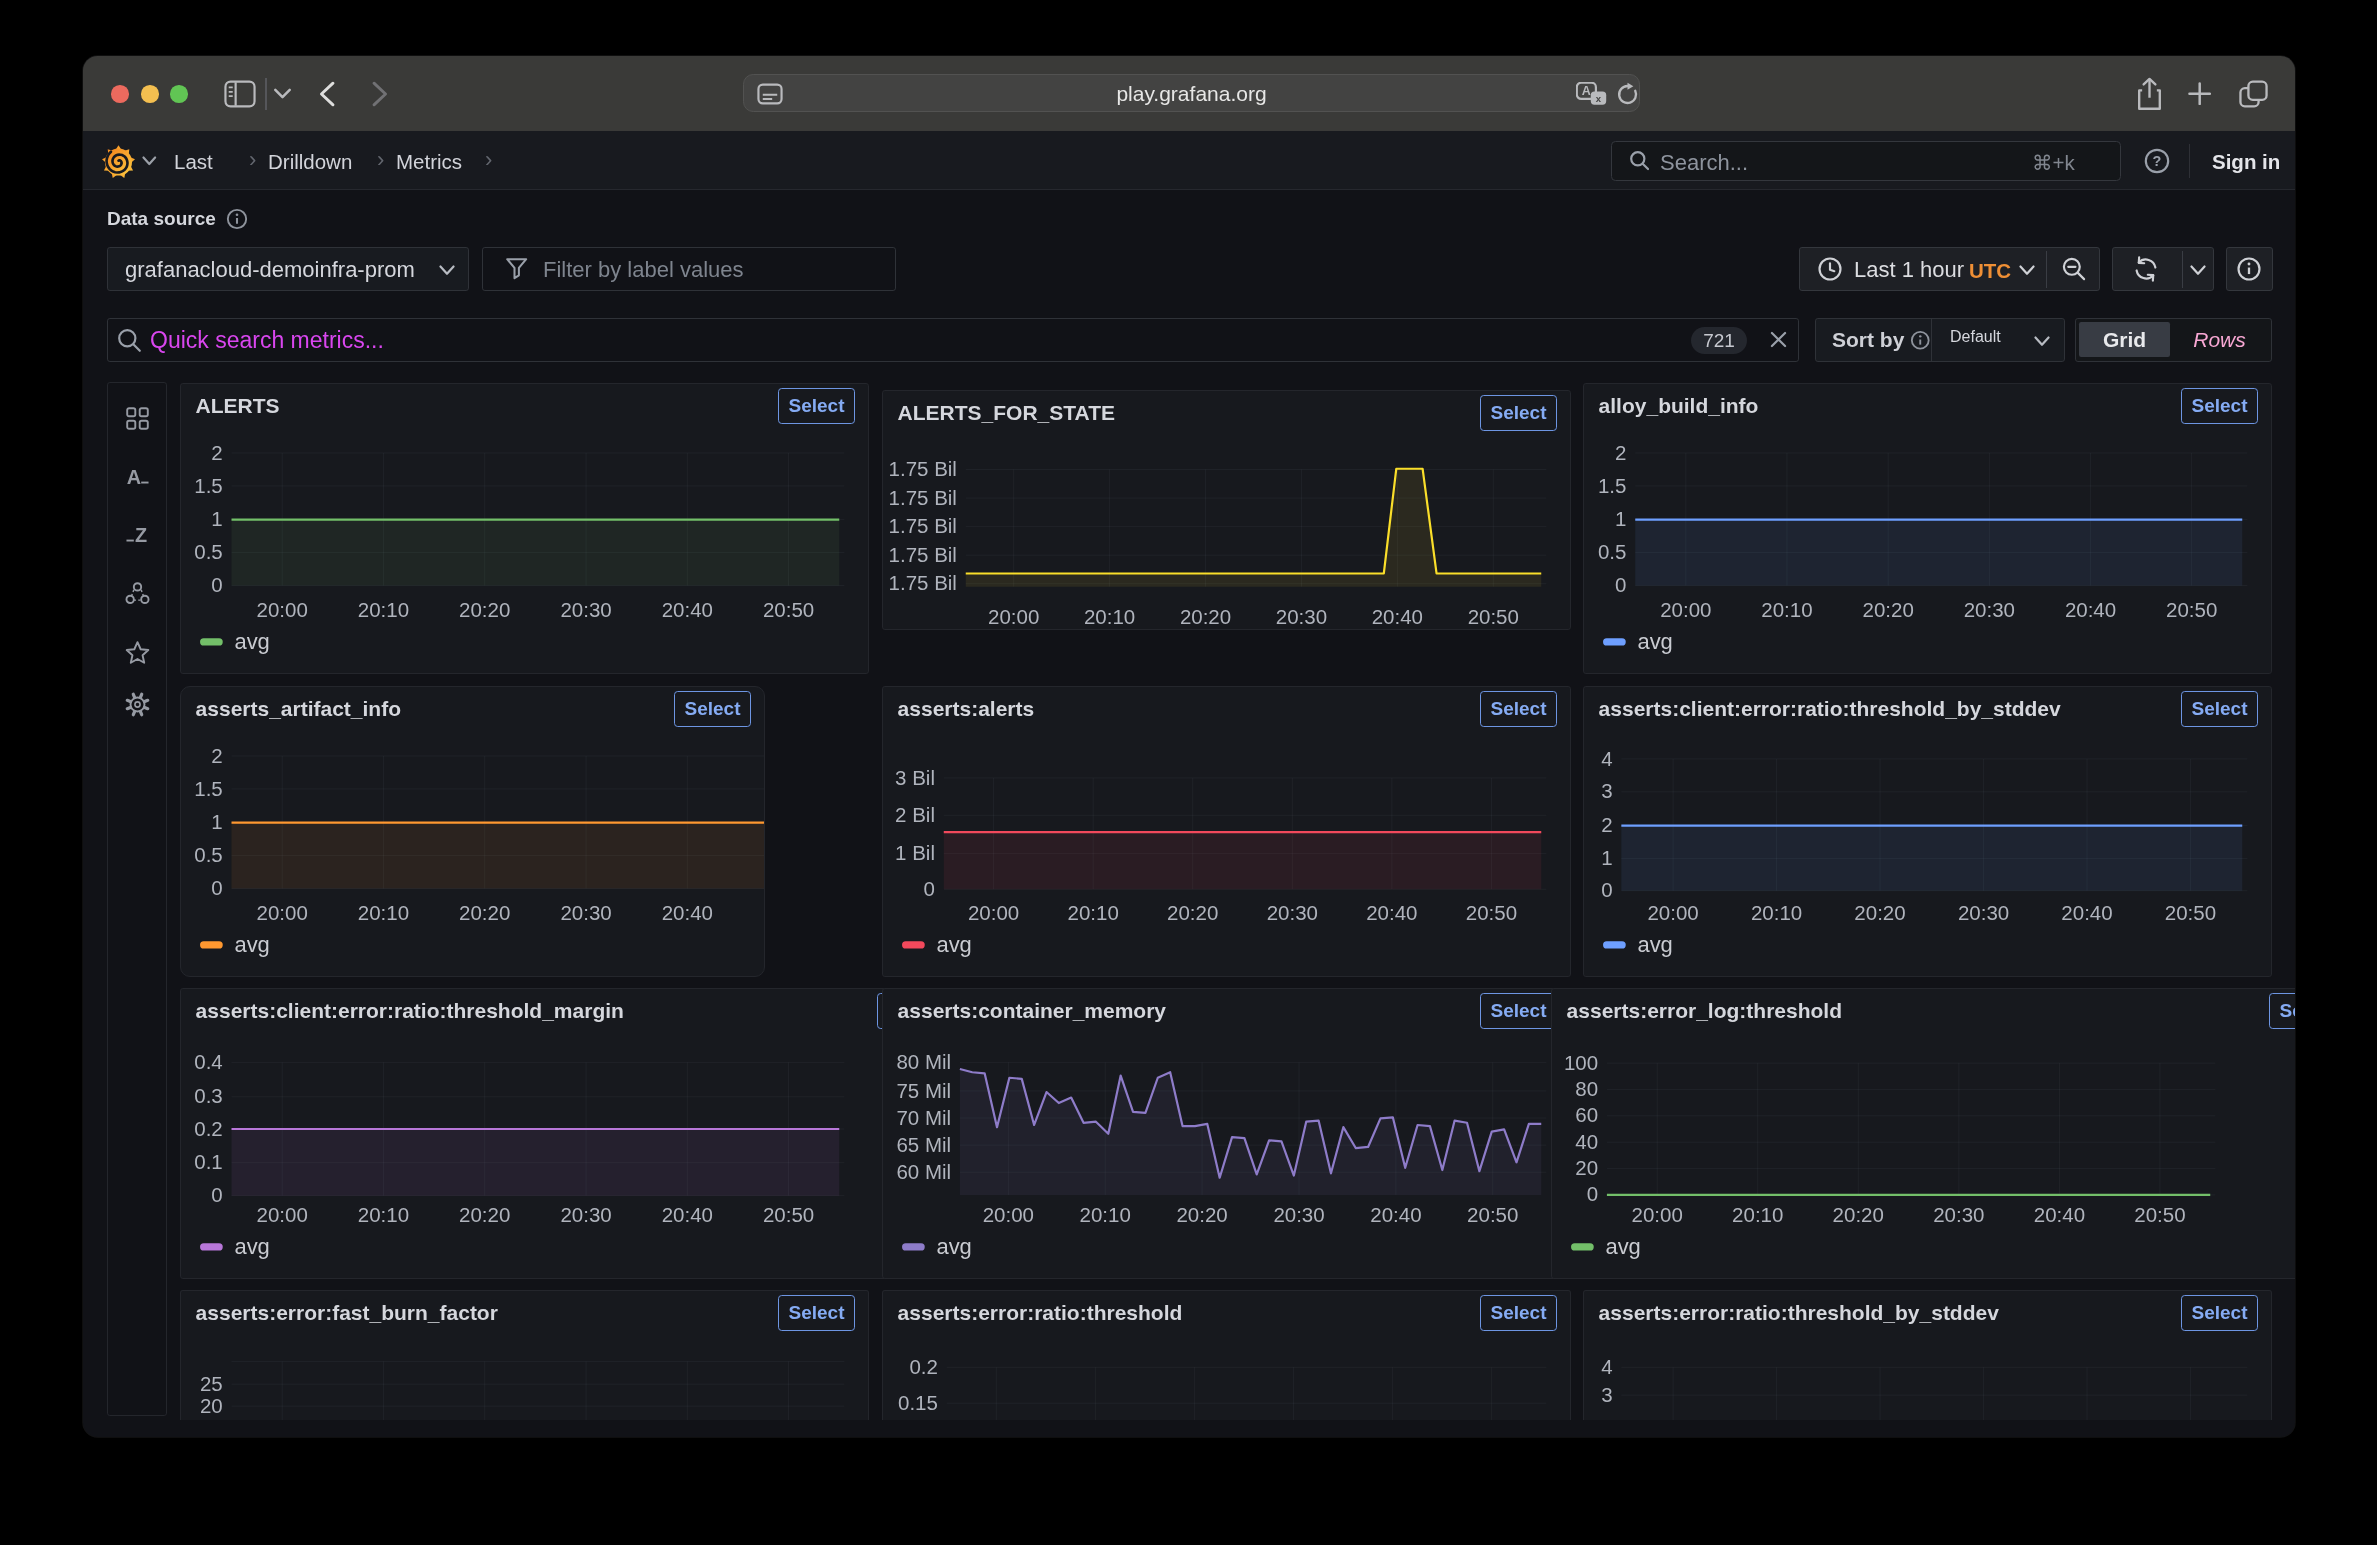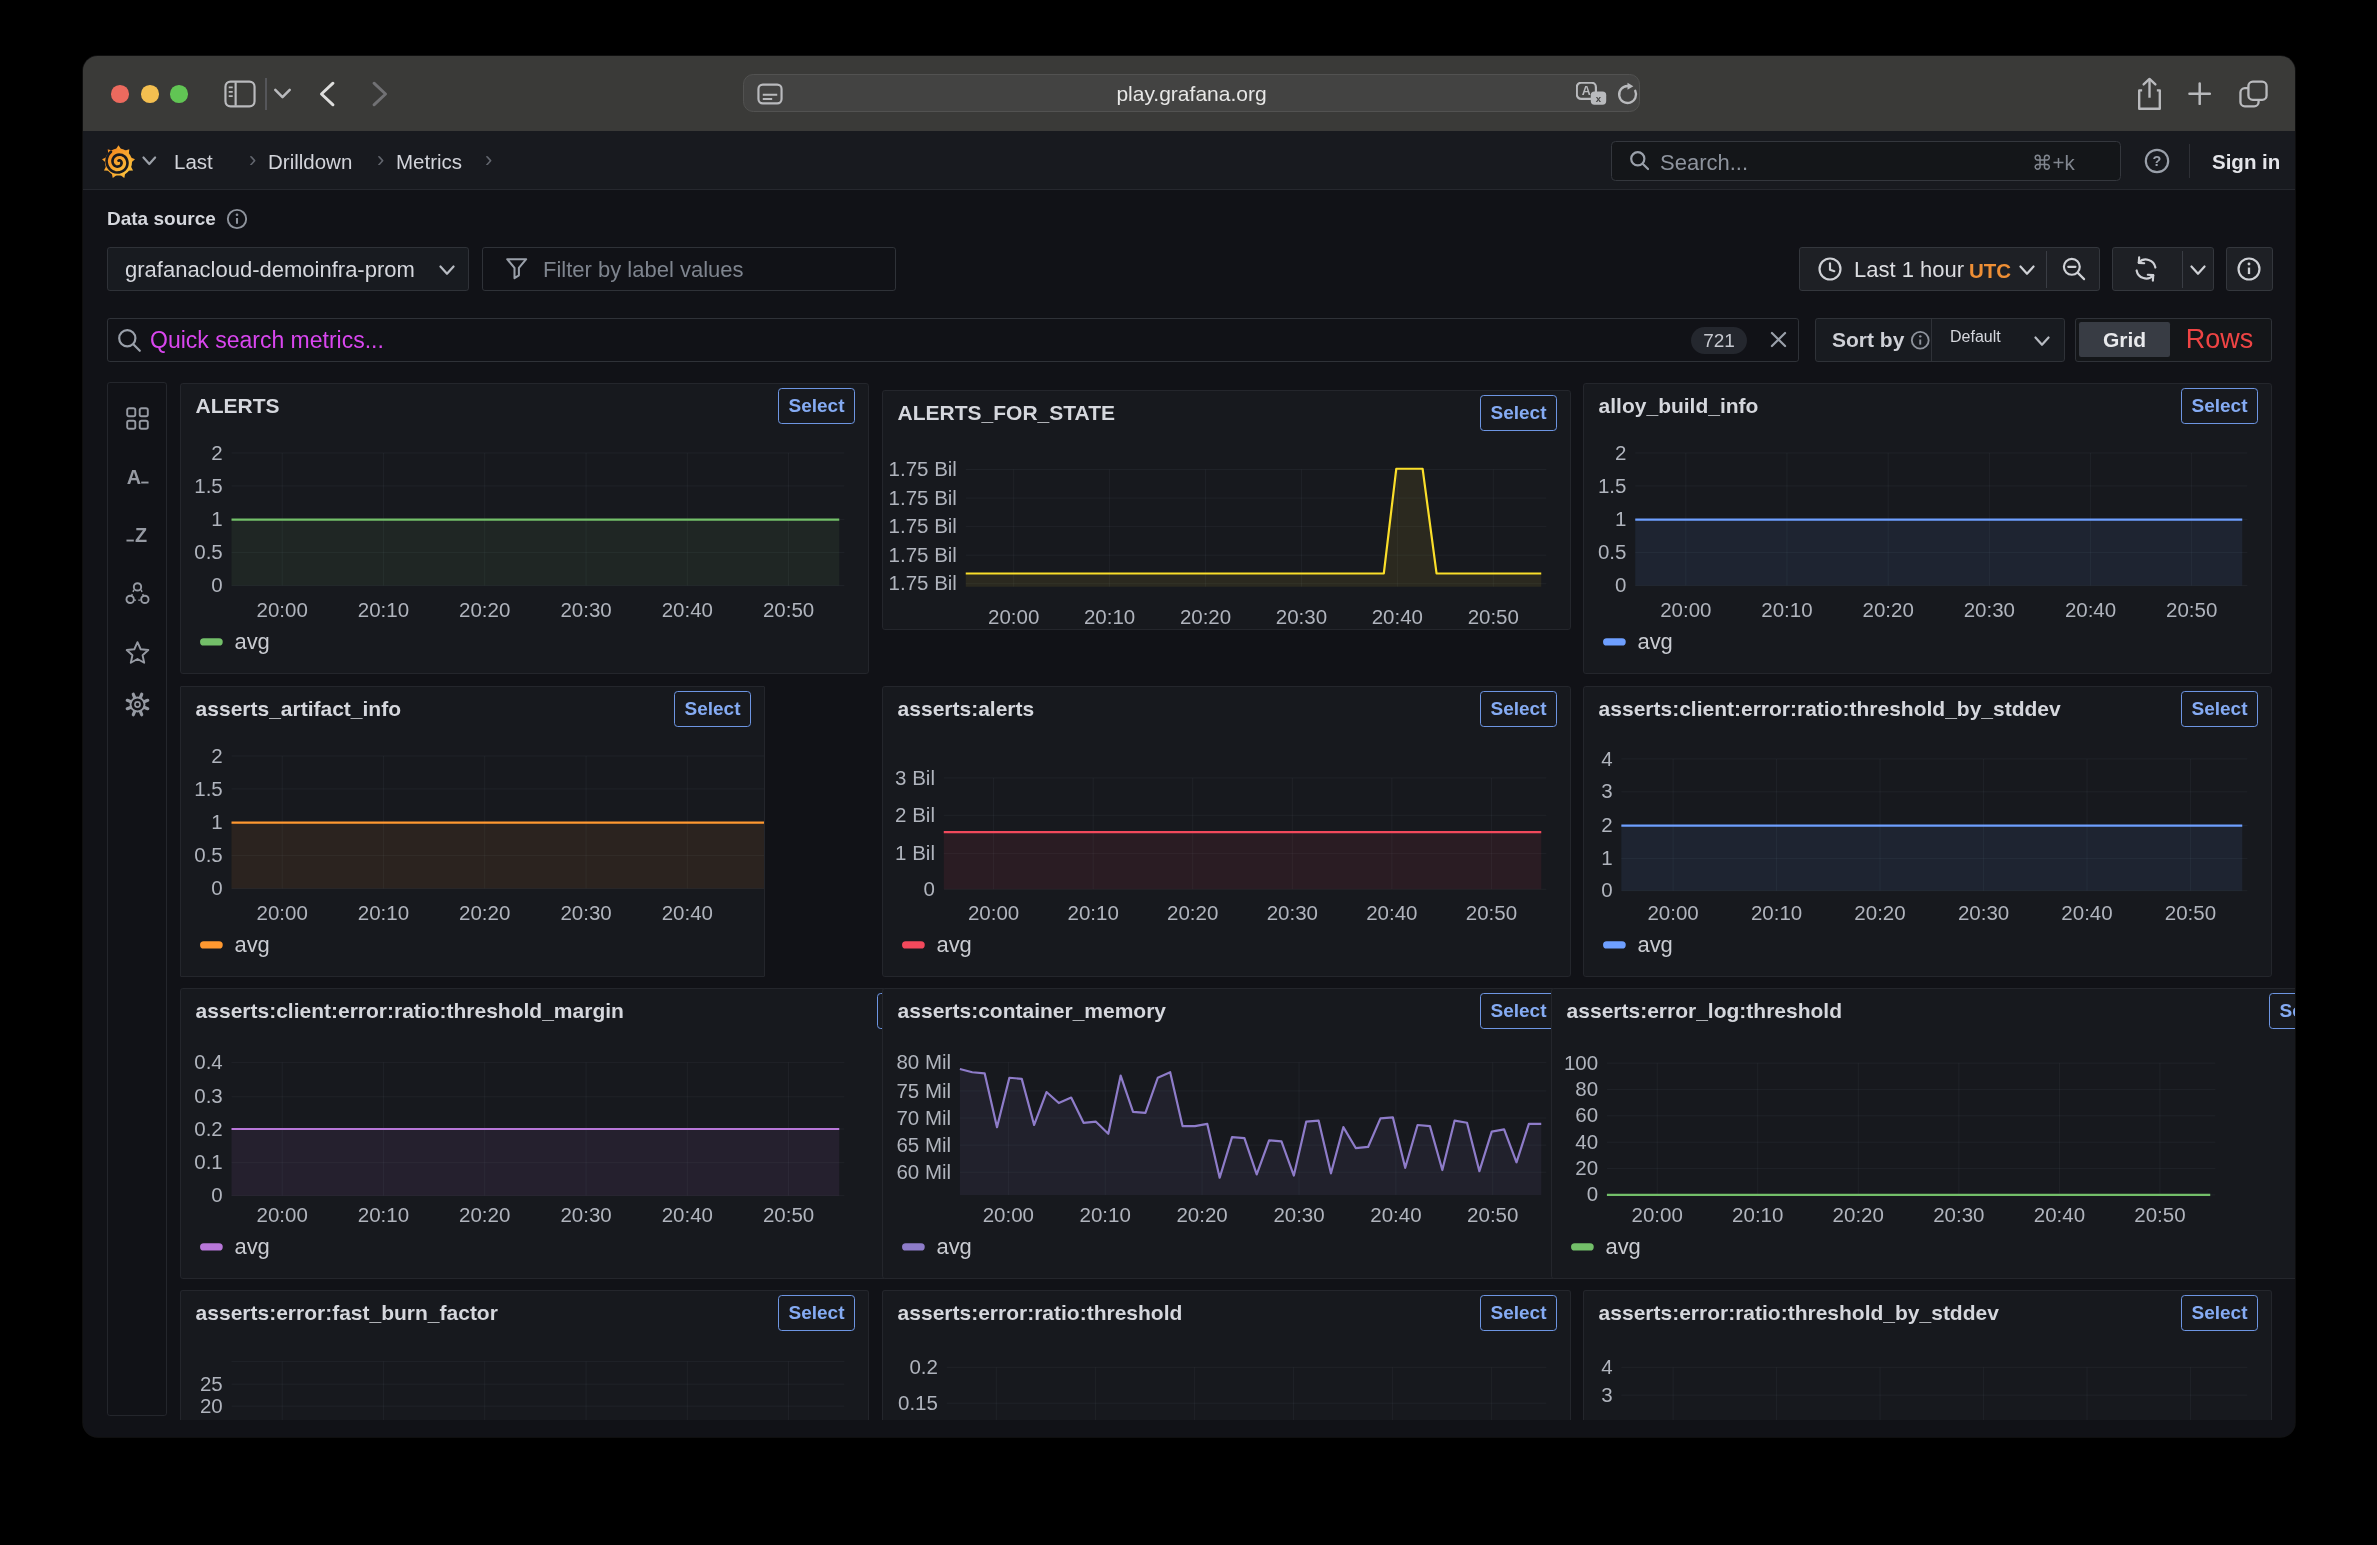--- a/index.html
+++ b/index.html
@@ -169,21 +169,21 @@
       <circle cx="14" cy="14" r="11.5" stroke="#8e939c" stroke-width="2.5"></circle>
       <line x1="14" y1="13" x2="14" y2="20" stroke="#8e939c" stroke-width="2.6"></line>
       <circle cx="14" cy="8.7" r="1.7" fill="#8e939c"></circle>
     </svg>
     <div style="position:absolute;left:1867px;top:272px;font-size:16px;color:#d5d7dd;">Default</div>
     <svg style="position:absolute;left:1951px;top:280px;" width="16" height="11" viewBox="0 0 22 15" fill="none">
       <path d="M2 2 L11 12 L20 2" stroke="#b8bcc3" stroke-width="3" stroke-linecap="round" stroke-linejoin="round"></path>
     </svg>
     <div style="position:absolute;left:1992px;top:262px;width:197px;height:44px;background:#141619;border:0.7px solid #2f3238;border-radius:2.9px;"></div>
     <div style="position:absolute;left:1996px;top:266px;width:91px;height:35px;background:#383c44;border-radius:2.2px;color:#e8e9ec;font-size:21px;font-weight:bold;display:flex;align-items:center;justify-content:center;">Grid</div>
-    <div style="position:absolute;left:2088px;top:266px;width:97px;height:35px;color:#ef4444;font-size:27px;display:flex;align-items:center;justify-content:center;">Rows</div>
+    <div style="position:absolute;left:2088px;top:266px;width:97px;height:35px;color:#f9a8d4;font-size:21px;display:flex;align-items:center;justify-content:center;font-style:italic;">Rows</div>
   <div style="position:absolute;left:24px;top:326px;width:60px;height:1034px;border:0.7px solid #24262c;border-radius:2.9px;background:#111217;"></div>
     <svg style="position:absolute;left:42px;top:350px;" width="25" height="25" viewBox="0 0 34 34" fill="none">
       <rect x="3" y="3" width="11" height="11" rx="2.5" stroke="#969aa3" stroke-width="2.6"></rect>
       <rect x="20" y="3" width="11" height="11" rx="2.5" stroke="#969aa3" stroke-width="2.6"></rect>
       <rect x="3" y="20" width="11" height="11" rx="2.5" stroke="#969aa3" stroke-width="2.6"></rect>
       <rect x="20" y="20" width="11" height="11" rx="2.5" stroke="#969aa3" stroke-width="2.6"></rect>
     </svg>
     <svg style="position:absolute;left:42px;top:410px;" width="25" height="25" viewBox="0 0 34 34" fill="none">
       <text x="12" y="24" text-anchor="middle" font-size="27" font-weight="bold" fill="#969aa3">A</text>
       <line x1="22" y1="22.5" x2="32" y2="22.5" stroke="#969aa3" stroke-width="2.6"></line>
@@ -295,21 +295,21 @@
 <line x1="691.8" y1="94" x2="691.8" y2="275" stroke="rgba(205,215,235,0.07)" stroke-width="1"></line>
 <text x="691.8" y="318" text-anchor="middle" font-size="28" fill="#b0b4bd">20:40</text>
 <line x1="829.9" y1="94" x2="829.9" y2="275" stroke="rgba(205,215,235,0.07)" stroke-width="1"></line>
 <text x="829.9" y="318" text-anchor="middle" font-size="28" fill="#b0b4bd">20:50</text>
 <path d="M70.0 185.0 L899.0 185.0 L899 275 L70 275 Z" fill="#6E9FFF" fill-opacity="0.085" stroke="none"></path>
 <path d="M70.0 185.0 L899.0 185.0" fill="none" stroke="#6E9FFF" stroke-width="3" stroke-linejoin="round"></path>
 <rect x="26" y="347" width="31" height="10" rx="5" fill="#6E9FFF"></rect>
 <text x="73" y="362" font-size="30" fill="#c9cbd1">avg</text>
       </svg>
 </div>
-<div style="position:absolute;left:97px;top:630px;width:585px;height:291px;background:#17191e;border:0.7px solid #24262c;border-radius:1px;overflow:hidden;">
+<div style="position:absolute;left:97px;top:630px;width:585px;height:291px;background:#17191e;border:0.7px solid #24262c;border-radius:10px;overflow:hidden;">
 <div style="position:absolute;left:14.6px;top:9.5px;font-size:21px;font-weight:bold;color:#d5d7dd;letter-spacing:0px;">asserts_artifact_info</div>
 <div style="position:absolute;right:13px;top:4.4px;width:77px;height:36px;border:1.5px solid #6d95e2;border-radius:3.7px;color:#85abf3;font-size:19px;font-weight:bold;display:flex;align-items:center;justify-content:center;">Select</div>
 <svg width="689" height="291" viewBox="0 0 941 397" style="position:absolute;left:0;top:0;" font-family="&quot;Liberation Sans&quot;, sans-serif">
         <line x1="69" y1="94" x2="906" y2="94" stroke="rgba(205,215,235,0.07)" stroke-width="1"></line>
 <text x="57" y="103" text-anchor="end" font-size="28" fill="#b0b4bd">2</text>
 <line x1="69" y1="139" x2="906" y2="139" stroke="rgba(205,215,235,0.07)" stroke-width="1"></line>
 <text x="57" y="148" text-anchor="end" font-size="28" fill="#b0b4bd">1.5</text>
 <line x1="69" y1="185" x2="906" y2="185" stroke="rgba(205,215,235,0.07)" stroke-width="1"></line>
 <text x="57" y="194" text-anchor="end" font-size="28" fill="#b0b4bd">1</text>
 <line x1="69" y1="230" x2="906" y2="230" stroke="rgba(205,215,235,0.07)" stroke-width="1"></line>

